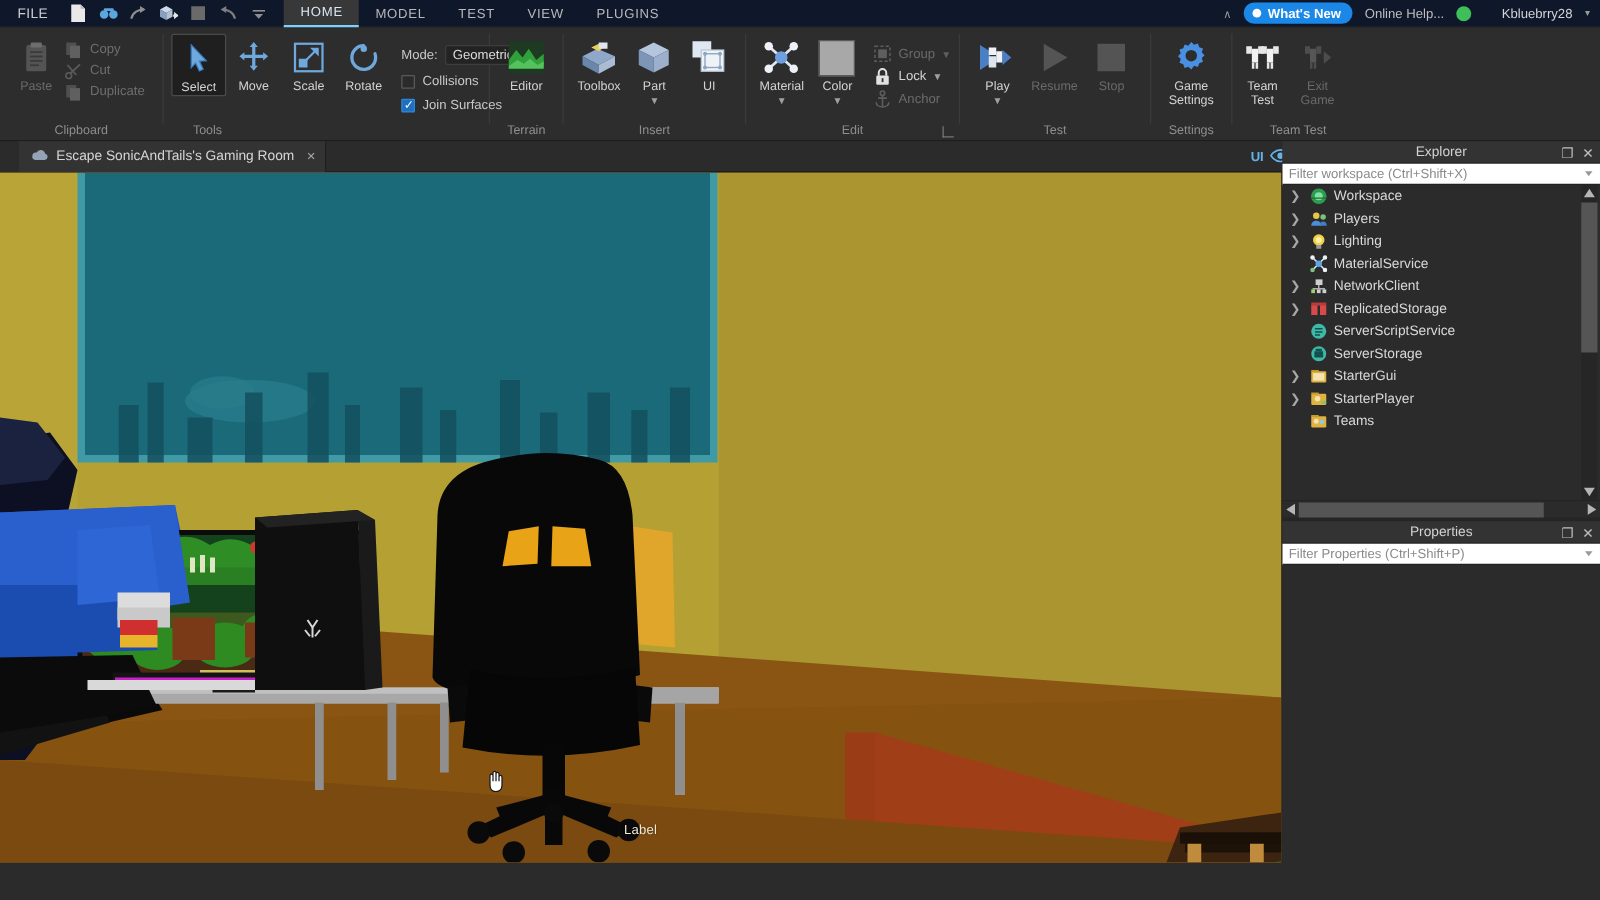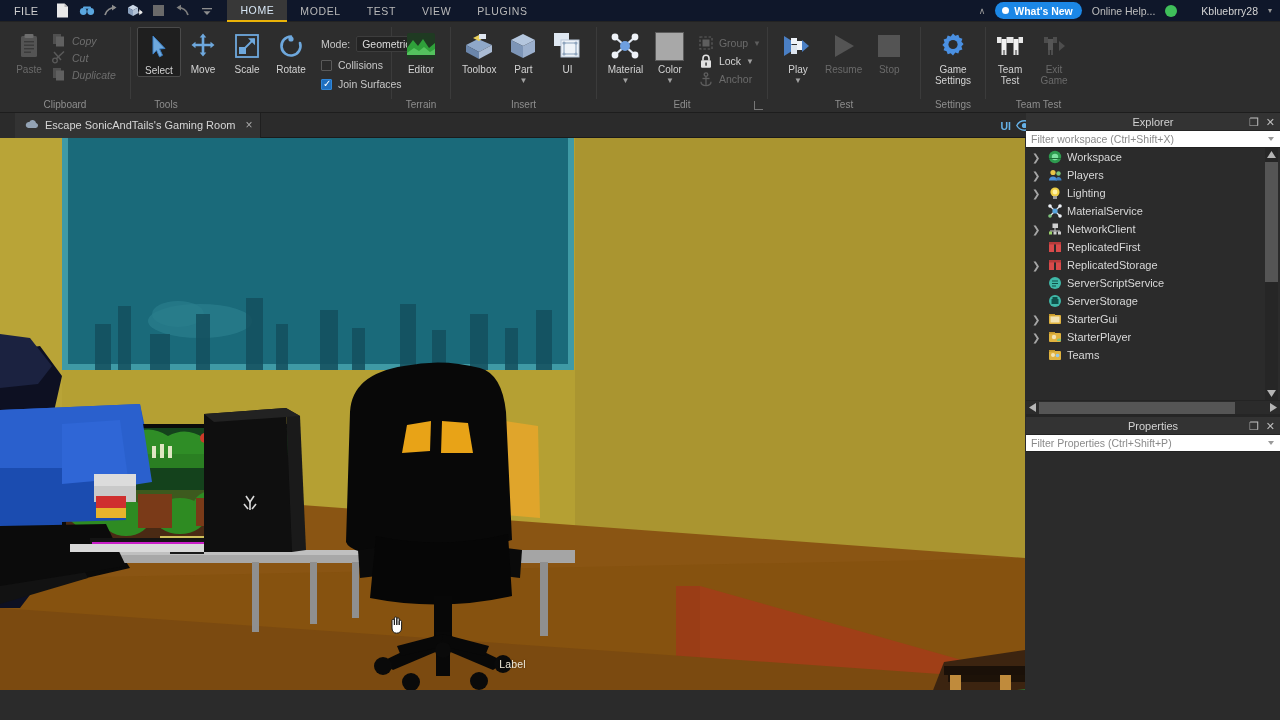--- a/index.html
+++ b/index.html
@@ -22,21 +22,21 @@
     color: #cfcfcf; font-size: 11px; padding: 0 12px 0 14px; letter-spacing: .3px;
   }
   .qat { display: flex; align-items: center; gap: 7px; padding-left: 4px; }
   .qat .qicon { width: 17px; height: 17px; display: flex; align-items: center; justify-content: center; }
   .tabs-strip { display: flex; align-items: stretch; height: 22px; margin-left: 12px; }
   .rtab {
     color: #b9b9b9; font-size: 10.5px; letter-spacing: .6px;
     padding: 0 13px; display: flex; align-items: center; height: 22px;
   }
   .rtab.active {
-    color: #d8e7f5; background: #383838; border-bottom: 2px solid #eab308;
+    color: #d8e7f5; background: #383838; border-bottom: 2px solid #7dd3fc;
   }
   .menu-right {
     margin-left: auto; display: flex; align-items: center; gap: 10px; padding-right: 8px;
   }
   .caret-up { color: #9a9a9a; font-size: 9px; }
   .whatsnew {
     background: #1b87e6; color: #fff; font-size: 10.5px; font-weight: bold;
     border-radius: 9px; padding: 2.5px 9px 2.5px 7px; display: flex; align-items: center; gap: 5px;
   }
   .whatsnew .dot { width: 7px; height: 7px; border-radius: 50%; background: #fff; }
@@ -65,21 +65,21 @@
   .rbtn .ico { height: 30px; display: flex; align-items: center; justify-content: center; }
   .rbtn .lbl { margin-top: 3px; line-height: 11px; text-align: center; }
   .rbtn.dim { color: #6a6a6a; }
   .rbtn.selected { background: #1f1f1f; border: 1px solid #4a4a4a; border-radius: 2px; }
   .dcaret { color: #a0a0a0; font-size: 8px; margin-top: 1px; }
   .dcaret.dim { color: #5e5e5e; }
 
   
   .clipboard { padding-left: 8px; }
   .clip-small { display: flex; flex-direction: column; gap: 3px; padding-top: 6px; padding-left: 2px; }
-  .clip-row { display: flex; align-items: flex-end; gap: 5px; color: #6e6e6e; font-size: 10.5px; font-style: italic; }
+  .clip-row { display: flex; align-items: flex-start; gap: 5px; color: #6e6e6e; font-size: 10.5px; }
 
   
   .modeblock { padding: 9px 4px 0 8px; display: flex; flex-direction: column; gap: 7px; }
   .mode-row { display: flex; align-items: center; gap: 6px; color: #c8c8c8; font-size: 10.5px; }
   .mode-sel {
     background: #232323; border: 1px solid #3d3d3d; border-radius: 2px;
     padding: 1px 16px 1px 5px; color: #dcdcdc; font-size: 10.5px; position: relative;
   }
   .mode-sel::after {
     content: ""; position: absolute; right: 5px; top: 7px;
@@ -855,31 +855,20 @@
               <path d="M7 6v3" stroke="#b0b0b0" stroke-width="1.2"></path>
               <path d="M2 9h10" stroke="#b0b0b0" stroke-width="1.2"></path>
               <rect x="1" y="9.5" width="3" height="3" fill="#9bd16a"></rect>
               <rect x="5.5" y="9.5" width="3" height="3" fill="#cfcfcf"></rect>
               <rect x="10" y="9.5" width="3" height="3" fill="#cfcfcf"></rect>
             </svg>
         </span>
         <span class="tlabel">NetworkClient</span>
       </div>
 
-      <div class="trow">
-        <span class="twist"></span>
-        <span class="ticon">
-          <svg width="14" height="14" viewBox="0 0 14 14">
-              <rect x="1" y="4" width="5" height="8" fill="#d84a4a"></rect>
-              <rect x="8" y="4" width="5" height="8" fill="#d84a4a"></rect>
-              <rect x="1" y="2" width="12" height="2.5" fill="#b83a3a"></rect>
-            </svg>
-        </span>
-        <span class="tlabel">ReplicatedFirst</span>
-      </div>
 
       <div class="trow">
         <span class="twist">❯</span>
         <span class="ticon">
           <svg width="14" height="14" viewBox="0 0 14 14">
               <rect x="1" y="4" width="5" height="8" fill="#d84a4a"></rect>
               <rect x="8" y="4" width="5" height="8" fill="#d84a4a"></rect>
               <rect x="1" y="2" width="12" height="2.5" fill="#b83a3a"></rect>
             </svg>
         </span>

